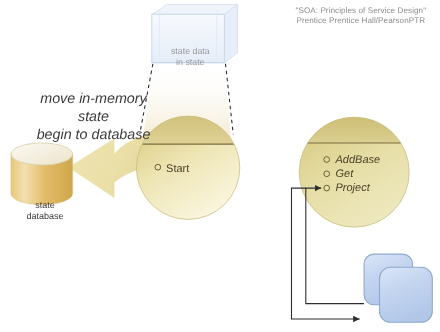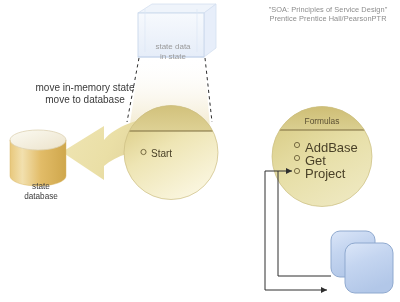--- a/index.html
+++ b/index.html
@@ -46,22 +46,23 @@
     width: 80px;
     font-size: 8px;
     color: #9a9a9a;
     margin-top: 24px;
   }
   
   #move-caption {
     left: 27px;
     top: 82px;
     width: 116px;
-    font-size: 10px;
+    font-size: 13px;
     color: #3a3a3a;
+    font-style: italic;
   }
   
   #db-caption {
     left: 5px;
     top: 182px;
     width: 72px;
     font-size: 8.2px;
     color: #3a3a3a;
   }
   
@@ -84,24 +85,25 @@
   #right-circle-title {
     left: 283px;
     top: 116px;
     width: 78px;
     font-size: 8.4px;
     color: #5c5134;
   }
   .formula-item {
     position: absolute;
     left: 305px;
-    font-size: 13px;
+    font-size: 10px;
     color: #4a4128;
     text-align: left;
     white-space: nowrap;
+    font-style: italic;
   }
   
   #begin-caption {
     left: 272px;
     top: 250px;
     width: 74px;
     font-size: 8.2px;
     color: #3a3a3a;
   }
 </style>
@@ -250,27 +252,26 @@
 
     <g fill="none" stroke="#2e2e2e" stroke-width="1">
       <path d="M278,171 L265,171 L265,290 L327,290" marker-end="url(#ah)"></path>
     </g>
   </svg>
 
   <div class="txt" id="copyright"><span>"SOA: Principles of Service Design"</span><br><span>Prentice Prentice Hall/PearsonPTR</span></div>
 
   <div class="txt" id="cube-label"><span>state data</span><br><span>in state</span></div>
 
-  <div class="txt" id="move-caption"><span>move in-memory state</span><br><span>move to database</span></div>
+  <div class="txt" id="move-caption"><span>move in-memory state</span><br><span>begin to database</span></div>
 
   <div class="txt" id="db-caption"><span>state</span><br><span>database</span></div>
 
 
   <div id="left-start-label">Start</div>
 
-  <div class="txt" id="right-circle-title">Formulas</div>
 
   <div class="formula-item" style="top:140px">AddBase</div>
   <div class="formula-item" style="top:153px">Get</div>
   <div class="formula-item" style="top:166px">Project</div>
 
 
 </div>
 
 </body></html>

